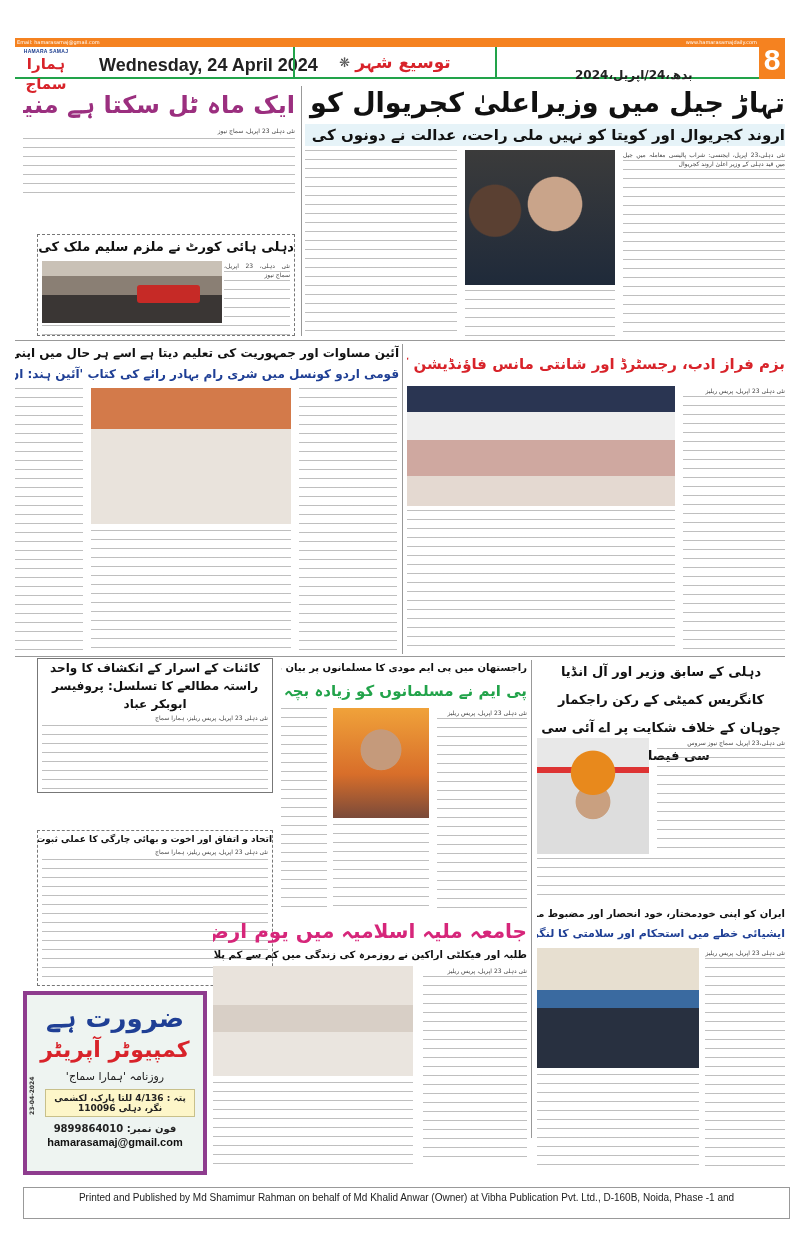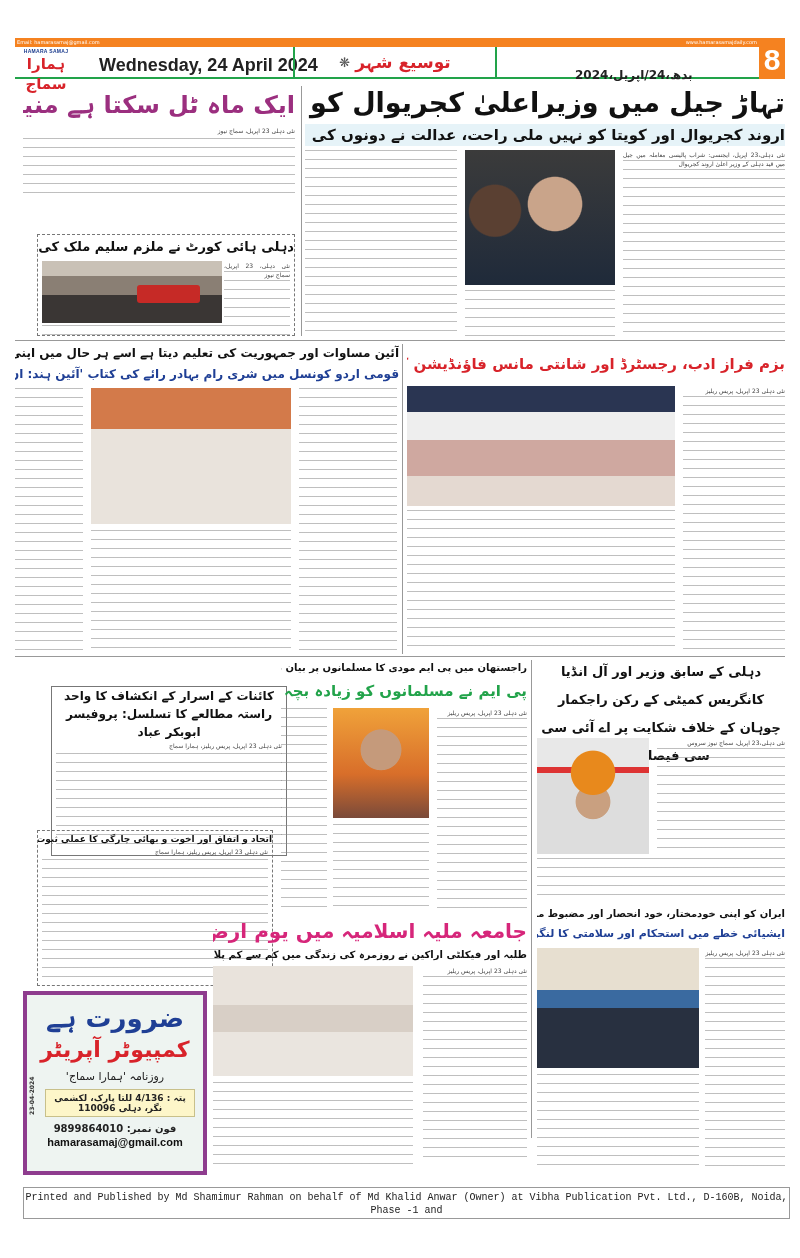--- a/index.html
+++ b/index.html
@@ -47,21 +47,21 @@
   
   .ad { position: absolute; left: 8px; top: 953px; width: 184px; height: 184px; border: 4px solid #8e3c8e; background: #eef4f1; }
   .ad .a1 { direction: rtl; text-align: center; font-size: 26px; font-weight: bold; color: #1f3f95; margin-top: 8px; }
   .ad .a2 { direction: rtl; text-align: center; font-size: 22px; font-weight: bold; color: #d8232a; margin-top: 4px; }
   .ad .a3 { direction: rtl; text-align: center; font-size: 11px; color: #222; margin-top: 8px; }
   .ad .addr { margin: 6px 8px 0 18px; background: #fdf6c9; border: 1px solid #c8c08a; direction: rtl; text-align: center; font-size: 9px; font-weight: bold; padding: 3px 2px; }
   .ad .phone { text-align: center; font-size: 10px; font-weight: bold; margin-top: 6px; direction: rtl; }
   .ad .mail { text-align: center; font-family: "Liberation Sans", sans-serif; font-size: 11px; font-weight: bold; color: #111; margin-top: 2px; }
   .ad .adate { position: absolute; left: 1px; top: 120px; transform: rotate(-90deg); transform-origin: left top; font-size: 6px; font-weight: bold; color: #333; }
 
-  .imprint { position: absolute; left: 8px; top: 1149px; width: 767px; height: 32px; border: 1px solid #999; font-family: Liberation Mono, monospace; font-size: 10px; line-height: 13px; text-align: center; color: #222; padding-top: 3px; }
+  .imprint { position: absolute; left: 8px; top: 1149px; width: 767px; height: 32px; border: 1px solid #999; font-family: Liberation Sans, sans-serif; font-size: 10px; line-height: 13px; text-align: center; color: #222; padding-top: 3px; }
 </style>
 </head>
 <body>
 
 <div class="page">
 
   <div class="topbar">
     <span class="email">Email: hamarasamaj@gmail.com</span>
     <span class="web">www.hamarasamajdaily.com</span>
   </div>
@@ -119,21 +119,21 @@
   <div class="art" style="left:392px; top:304px; width:378px; height:310px;">
     <div class="hl" style="font-size:15px; color:#d8232a; line-height:44px;">بزم فراز ادب، رجسٹرڈ اور شانتی مانس فاؤنڈیشن کے زیر اہتمام مشاعرہ منعقد</div>
     <div class="photo ph-mushaira" style="left:0; top:44px; width:268px; height:120px;"></div>
     <div class="body-text" style="position:absolute; right:0; top:44px; width:102px;">نئی دہلی 23 اپریل، پریس ریلیز</div>
     <div class="lines" style="position:absolute; right:0; top:54px; width:102px; height:254px;"></div>
     <div class="lines" style="position:absolute; left:0; top:168px; width:268px; height:140px;"></div>
   </div>
 
   <div class="hrule" style="left:0; top:618px; width:770px;"></div>
 
-  <div class="art" style="left:36px; top:620px; width:236px; height:170px; border:1px solid #777;margin-top:28px;">
+  <div class="art" style="left:22px; top:620px; width:236px; height:135px; border:1px solid #777;">
     <div class="hl" style="font-size:12px; color:#111; line-height:18px; white-space:normal;">کائنات کے اسرار کے انکشاف کا واحد راستہ مطالعے کا تسلسل: پروفیسر ابوبکر عباد</div>
     <div class="body-text" style="padding:0 4px; height:10px;">نئی دہلی 23 اپریل، پریس ریلیز، ہمارا سماج</div>
     <div class="lines" style="margin:2px 4px 0; height:98px;"></div>
   </div>
 
   <div class="art" style="left:22px; top:792px; width:236px; height:156px; border:1px dashed #777;">
     <div class="hl" style="font-size:9px; color:#111; line-height:16px;">اتحاد و اتفاق اور اخوت و بھائی چارگی کا عملی ثبوت دیجیے: جماعت اسلامی ہند</div>
     <div class="body-text" style="padding:0 4px; height:10px;">نئی دہلی 23 اپریل، پریس ریلیز، ہمارا سماج</div>
     <div class="lines" style="margin:2px 4px 0; height:122px;"></div>
   </div>

